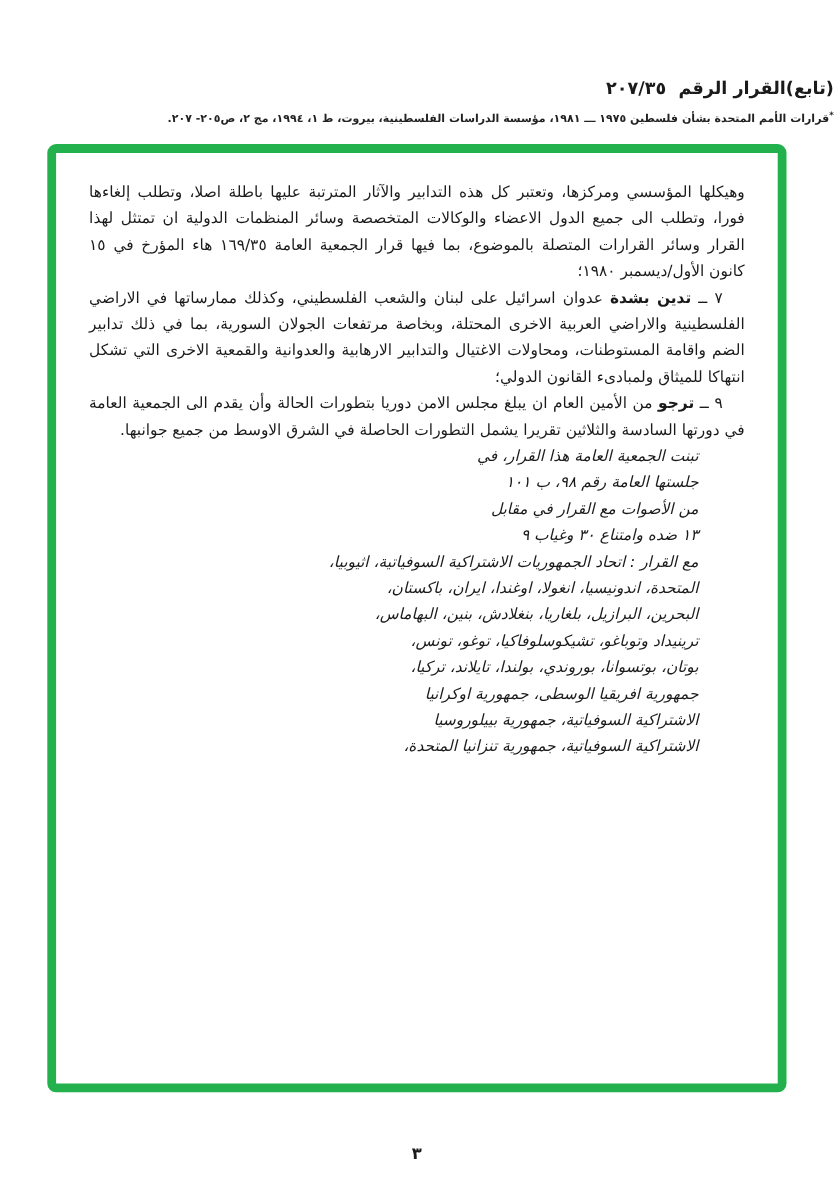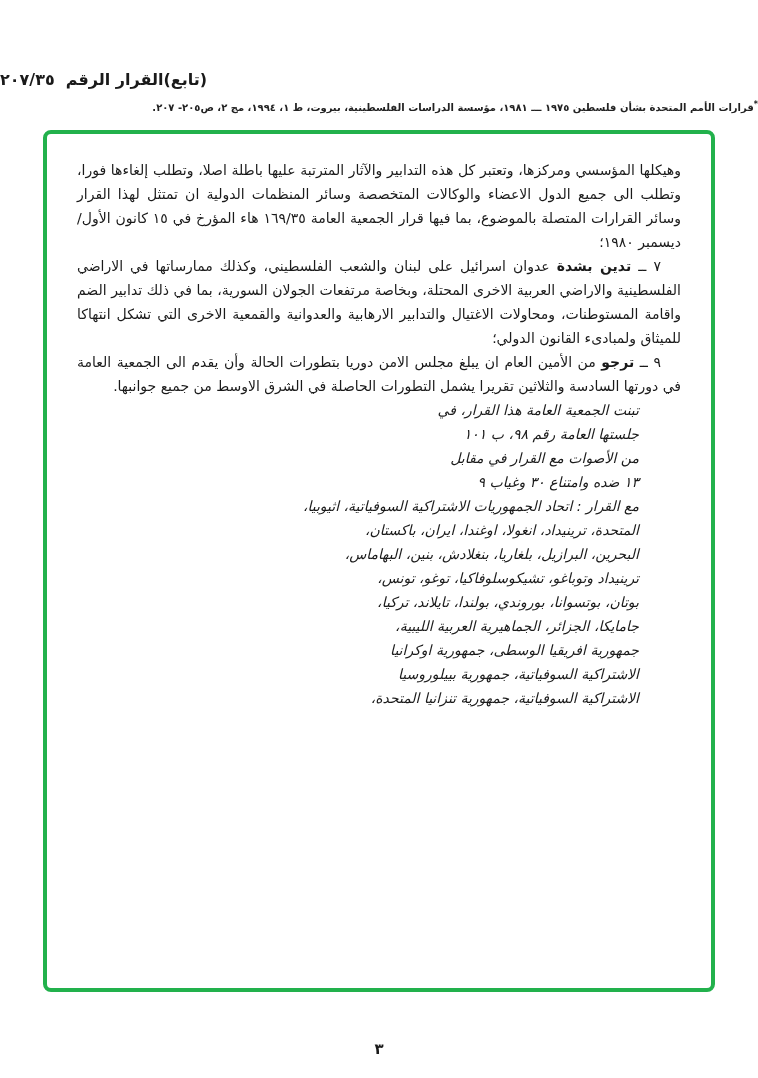--- a/index.html
+++ b/index.html
@@ -8,40 +8,40 @@
     width: 758px;
     height: 1078px;
     margin: 0 auto;
     position: relative;
     direction: rtl;
     font-family: "DejaVu Sans", sans-serif;
     color: #1a1a1a;
   }
   .doc-header { padding-top: 70px; }
   .title {
-    text-align: left;
+    text-align: right;
     font-weight: bold;
     font-size: 16px;
     white-space: pre-wrap;
     letter-spacing: 0.2px;
   }
   .citation {
     text-align: right;
     font-size: 10px;
     font-weight: bold;
     margin-top: 11px;
     letter-spacing: 0.1px;
     color: #222;
   }
   .citation sup { font-size: 8px; vertical-align: super; }
   .frame {
     width: 672px;
     height: 862px;
     margin: 17px auto 0;
-    border: 4px solid #a3a3a3;
+    border: 8px solid #a3a3a3;
     border-radius: 8px;
     padding: 24px 30px 20px;
     overflow: hidden;
   }
   .para {
     font-size: 14px;
     line-height: 24px;
     text-align: justify;
     text-justify: inter-word;
   }
@@ -91,25 +91,24 @@
 
   <div class="adoption">
     <div>تبنت الجمعية العامة هذا القرار، في</div>
     <div>جلستها العامة رقم ٩٨، ب ١٠١</div>
     <div>من الأصوات مع القرار في مقابل</div>
     <div>١٣ ضده وامتناع ٣٠ وغياب ٩</div>
   </div>
 
   <div class="votes">
     <div>مع القرار :  اتحاد الجمهوريات الاشتراكية السوفياتية، اثيوبيا،</div>
-    <div>المتحدة، ترينيداد، انغولا، اوغندا، ايران، باكستان،</div>
+    <div>المتحدة، اندونيسيا، انغولا، اوغندا، ايران، باكستان،</div>
     <div>البحرين، البرازيل، بلغاريا، بنغلادش، بنين، البهاماس،</div>
     <div>ترينيداد وتوباغو، تشيكوسلوفاكيا، توغو، تونس،</div>
     <div>بوتان، بوتسوانا، بوروندي، بولندا، تايلاند، تركيا،</div>
-    <div>جامايكا، الجزائر، الجماهيرية العربية الليبية،</div>
     <div>جمهورية افريقيا الوسطى، جمهورية اوكرانيا</div>
     <div>الاشتراكية السوفياتية، جمهورية بييلوروسيا</div>
     <div>الاشتراكية السوفياتية، جمهورية تنزانيا المتحدة،</div>
   </div>
 
 </div>
 
 <div class="pagenum">٣</div>
 
 </body></html>

